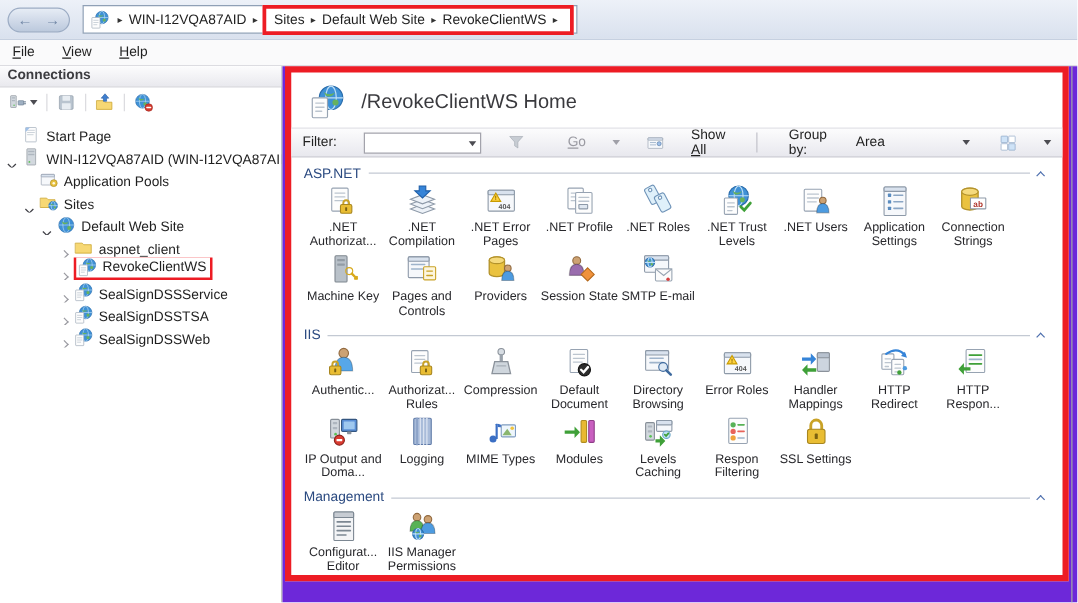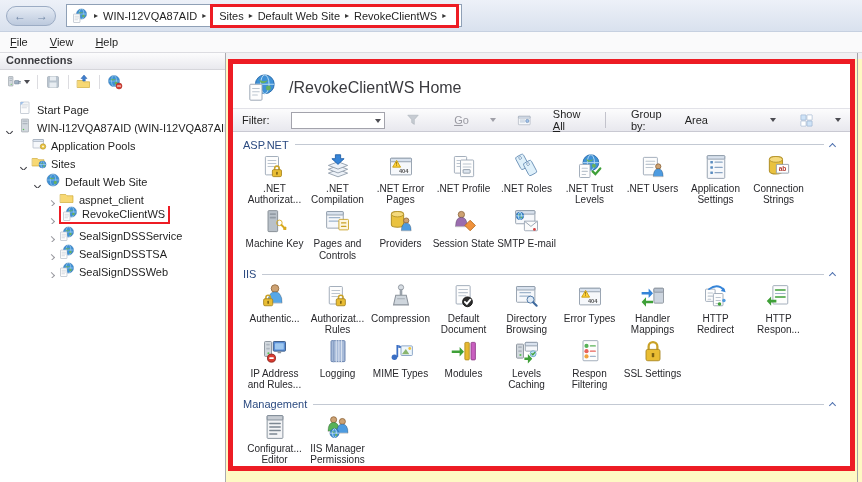--- a/index.html
+++ b/index.html
@@ -46,21 +46,21 @@
   .chev { display:inline-block; width:5px; height:5px; border-right:1.4px solid #9a9aa0;
     border-bottom:1.4px solid #9a9aa0; transform:rotate(-45deg); margin:0 5px 0 2px; flex:none; }
   .chev.down { border-color:#3e3e44; transform:rotate(45deg); margin-top:-3px; }
   .chev.none { border:none; }
   .tree-icon { width:16px; height:16px; flex:none; margin-right:4px; display:inline-flex; }
   .tree-label { overflow:hidden; }
   .tree-redbox { display:inline-flex; align-items:center; border:2.5px solid #ed1c24;
     padding:0 3px 0 1px; }
 
   
-  .main-col { flex:1; display:flex; flex-direction:column; background:#fef9c3; min-width:0; }
+  .main-col { flex:1; display:flex; flex-direction:row; background:#6d28d9; min-width:0; }
   .top-strip { height:6px; background:#f1f0f3; }
   .main-panel { border:5px solid #ed1c24; background:#fff; margin:0 7px 5px 2px;
     height:412px; display:flex; flex-direction:column; overflow:hidden; }
   .panel-title { display:flex; align-items:center; gap:12px; padding:9px 6px 5px 14px; }
   .panel-title h1 { font-size:16px; font-weight:400; color:#3a3a3e; }
 
   .filter-bar { height:24px; background:linear-gradient(#fcfcfd,#e8e8ee);
     border-top:1px solid #e2e2e8; border-bottom:1px solid #c9c9d2;
     display:flex; align-items:center; padding:0 9px; font-size:11px; gap:21px; flex:none; }
   .filter-combo { position:relative; width:148px; height:17px; border:1px solid #a3a3ac;
@@ -655,21 +655,21 @@
             <div class="tile">
               <span class="tile-icon">
                 <svg width="28" height="28" viewBox="0 0 32 32">
                   <rect x="4" y="6" width="24" height="19" fill="#f6f8fb" stroke="#8d99a8" rx="1"></rect>
                   <rect x="4" y="6" width="24" height="4" fill="#d9e2ee" stroke="#8d99a8" rx="1"></rect>
                   <polygon points="11,8.5 15.5,16.15 6.5,16.15" fill="#ffd23e" stroke="#c79a00"></polygon>
                   <text x="11" y="15.25" font-size="5.58" fill="#7a5b00" text-anchor="middle" font-weight="bold" font-family="inherit">!</text>
                   <text x="19" y="23" font-size="6.5" fill="#555" text-anchor="middle" font-weight="bold" font-family="inherit">404</text>
                 </svg>
               </span>
-              <span class="tile-label">Error Types</span>
+              <span class="tile-label">Error Roles</span>
             </div>
             <div class="tile">
               <span class="tile-icon">
                 <svg width="28" height="28" viewBox="0 0 32 32">
                   <rect x="17" y="6" width="11" height="17" fill="#cdd5df" stroke="#8b929b" rx="1"></rect>
                   <rect x="17" y="6" width="11" height="4.5" fill="#b8c2cf" stroke="#8b929b" rx="1"></rect>
                   <polygon points="3,10.2 11,10.2 11,6.4 16,11.7 11,17 11,13.2 3,13.2" fill="#3584d8"></polygon>
                   <polygon points="16,20.2 8,20.2 8,16.4 3,21.7 8,27 8,23.2 16,23.2" fill="#3fa038"></polygon>
                 </svg>
               </span>
@@ -713,21 +713,21 @@
                   <rect x="6" y="6.5" width="4" height="2" fill="#aeb6bf" rx="0.5"></rect>
                   <rect x="6" y="11" width="4" height="2" fill="#aeb6bf" rx="0.5"></rect>
                   <circle cx="8.5" cy="17.5" r="1.2" fill="#59c154"></circle>
                   <rect x="14" y="4" width="14" height="11" fill="#5b8fd6" stroke="#33557f" rx="1"></rect>
                   <rect x="16" y="6" width="10" height="7" fill="#9fc8ef" rx="0.5"></rect>
                   <rect x="19" y="15" width="4" height="2.5" fill="#8b929b" rx="0.5"></rect>
                   <circle cx="12" cy="23" r="4.6" fill="#da3b30" stroke="#8a241d"></circle>
                   <rect x="9.4" y="22" width="5.2" height="2" fill="#fff" rx="0.5"></rect>
                 </svg>
               </span>
-              <span class="tile-label">IP Address and Rules...</span>
+              <span class="tile-label">IP Output and Doma...</span>
             </div>
             <div class="tile">
               <span class="tile-icon">
                 <svg width="28" height="28" viewBox="0 0 32 32">
                   <rect x="8" y="3" width="16" height="24" fill="#a8bbd9" stroke="#5f7aa8" rx="1"></rect>
                   <line x1="11" y1="3" x2="11" y2="27" stroke="#8ba2c7" stroke-width="1.6" stroke-linecap="round"></line>
                   <line x1="14" y1="3" x2="14" y2="27" stroke="#d9e2f0" stroke-width="1.2" stroke-linecap="round"></line>
                   <line x1="17" y1="3" x2="17" y2="27" stroke="#d9e2f0" stroke-width="1.2" stroke-linecap="round"></line>
                   <line x1="20" y1="3" x2="20" y2="27" stroke="#d9e2f0" stroke-width="1.2" stroke-linecap="round"></line>
                 </svg>

